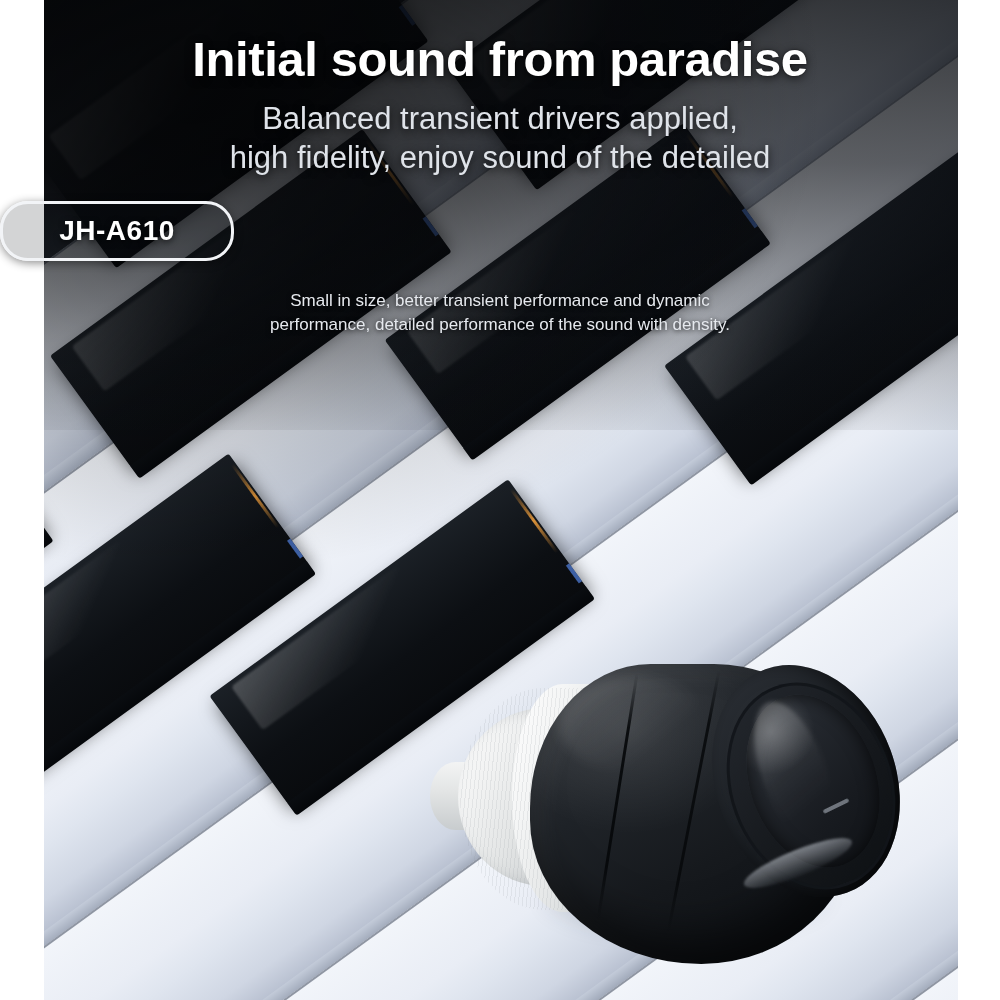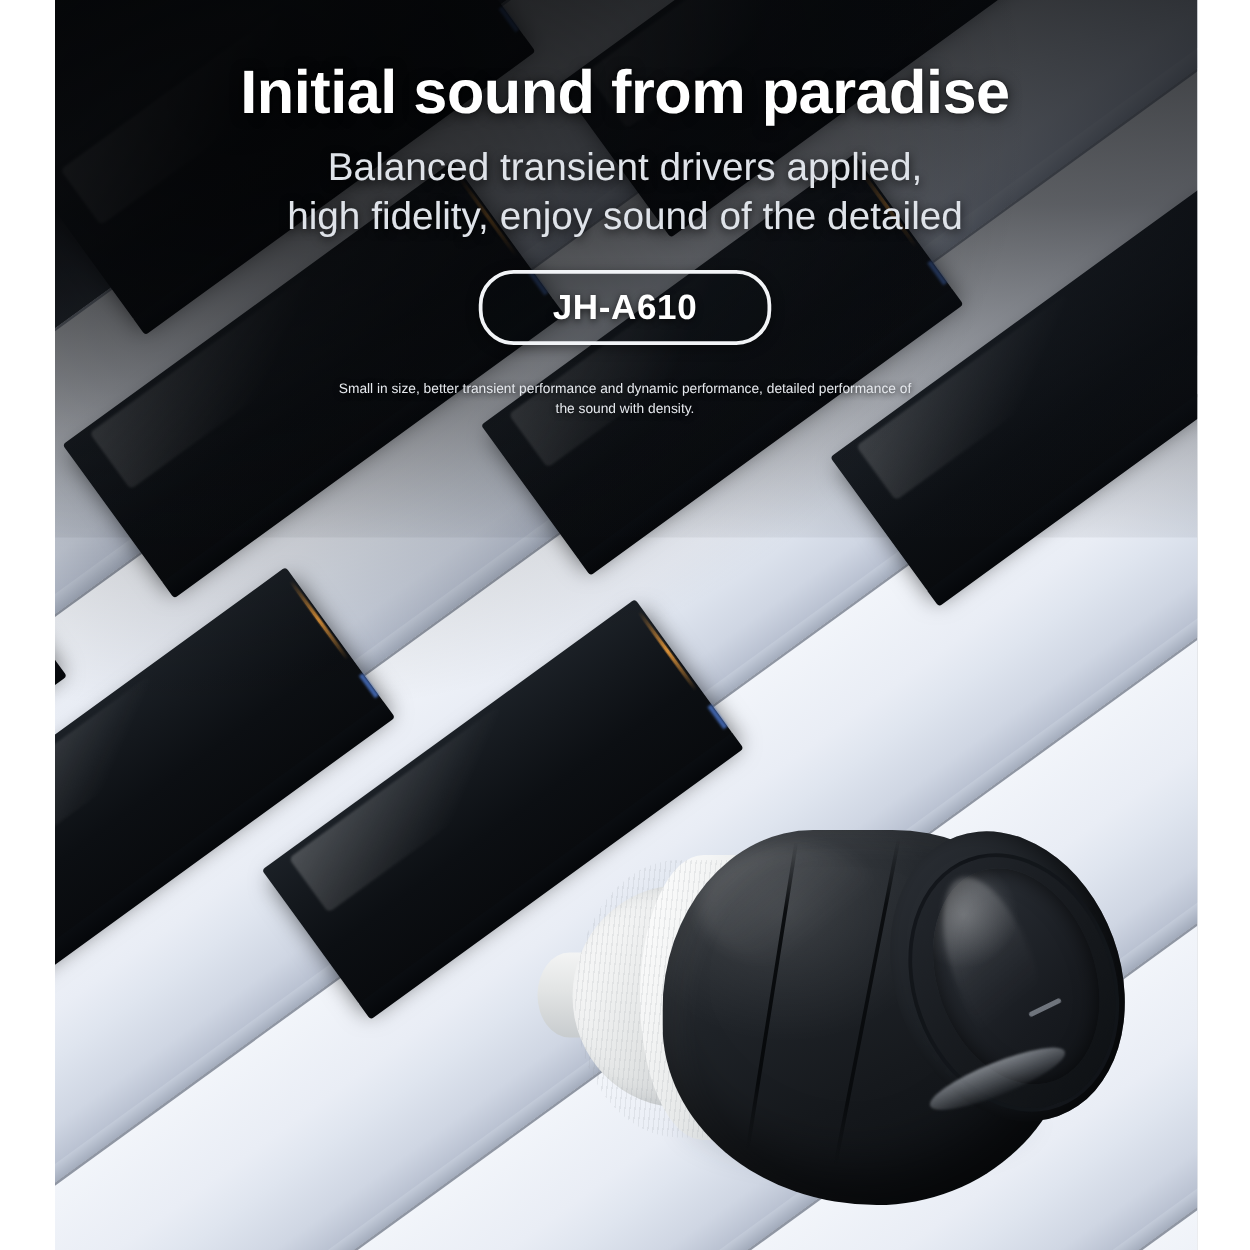--- a/index.html
+++ b/index.html
@@ -126,36 +126,36 @@
       background:linear-gradient(160deg,rgba(255,255,255,.26),rgba(255,255,255,.04) 48%,rgba(255,255,255,0) 72%);
       filter:blur(2px);}
   .fp-tick{position:absolute;left:392px;top:176px;width:28px;height:4px;border-radius:3px;
       transform:rotate(-26deg);background:rgba(182,190,200,.55);filter:blur(.5px);}
   .fp-botrim{position:absolute;left:310px;top:222px;width:116px;height:26px;border-radius:50%;
       transform:rotate(-22deg);
       background:linear-gradient(180deg,rgba(208,214,222,.55),rgba(120,128,138,.08));
       filter:blur(1px);}
 
   
-  #text{position:absolute;left:0;top:15px;width:1000px;z-index:50;text-align:center;}
+  #text{position:absolute;left:0;top:0;width:1000px;z-index:50;text-align:center;}
   .headline{margin:34px 0 0;color:#ffffff;font-size:49px;line-height:1.04;font-weight:700;
       letter-spacing:-.4px;text-shadow:0 2px 10px rgba(0,0,0,.75),0 0 2px rgba(0,0,0,.6);}
   .subline{color:#dfe3e9;font-size:31px;line-height:1.26;font-weight:400;
       text-shadow:0 2px 8px rgba(0,0,0,.8);}
   .sub1{margin:14px 0 0;}
   .sub2{margin:0;}
 
-  .badge-wrap{margin:24px 0 0;display:flex;justify-content:center;}
+  .badge-wrap{margin:24px 0 0;display:flex;justify-content:flex-start;}
   .badge{display:inline-flex;align-items:center;justify-content:center;
       min-width:176px;height:54px;padding:0 26px;border:3px solid #f2f4f7;border-radius:28px;
       color:#ffffff;font-size:28px;font-weight:700;letter-spacing:.5px;
       text-shadow:0 2px 6px rgba(0,0,0,.7);
       box-shadow:0 2px 10px rgba(0,0,0,.45);background:rgba(12,15,20,.18);}
 
-  .blurb{margin:28px auto 0;width:470px;color:#e6e9ee;font-size:11px;line-height:1.42;
+  .blurb{margin:28px auto 0;width:470px;color:#e6e9ee;font-size:17px;line-height:1.42;
       font-weight:400;text-shadow:0 1px 5px rgba(0,0,0,.85);}
 </style>
 </head>
 <body>
 
 <div id="stage">
 
   <div id="photo">
     <div class="base-grad"></div>
 

